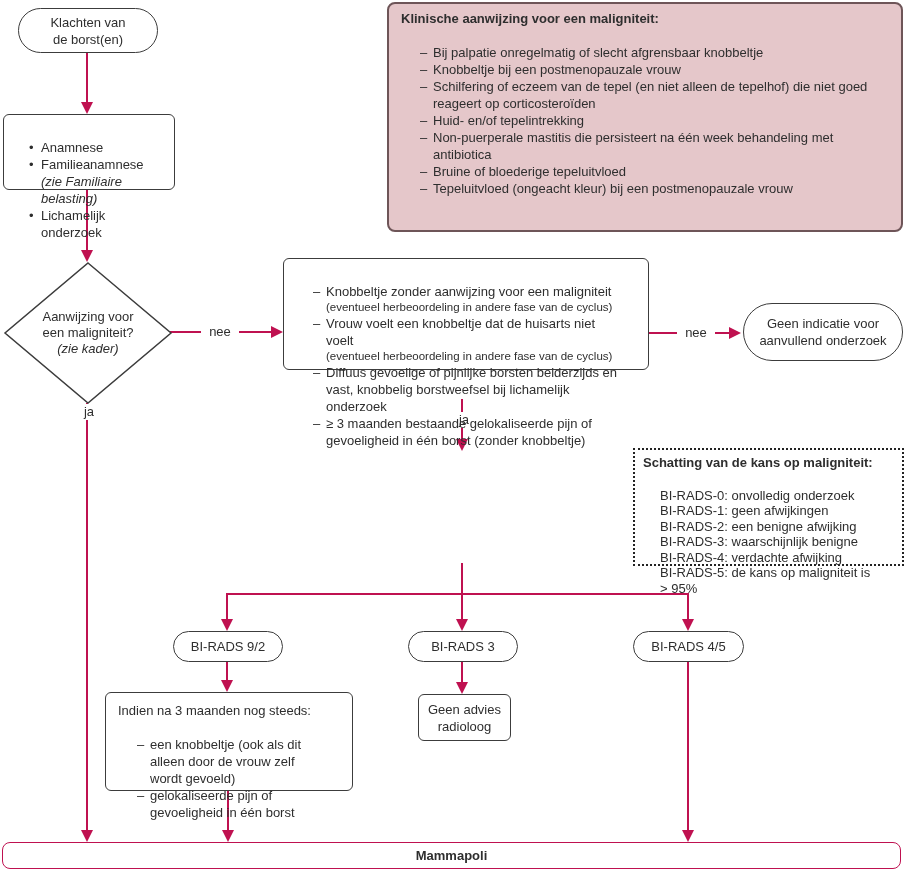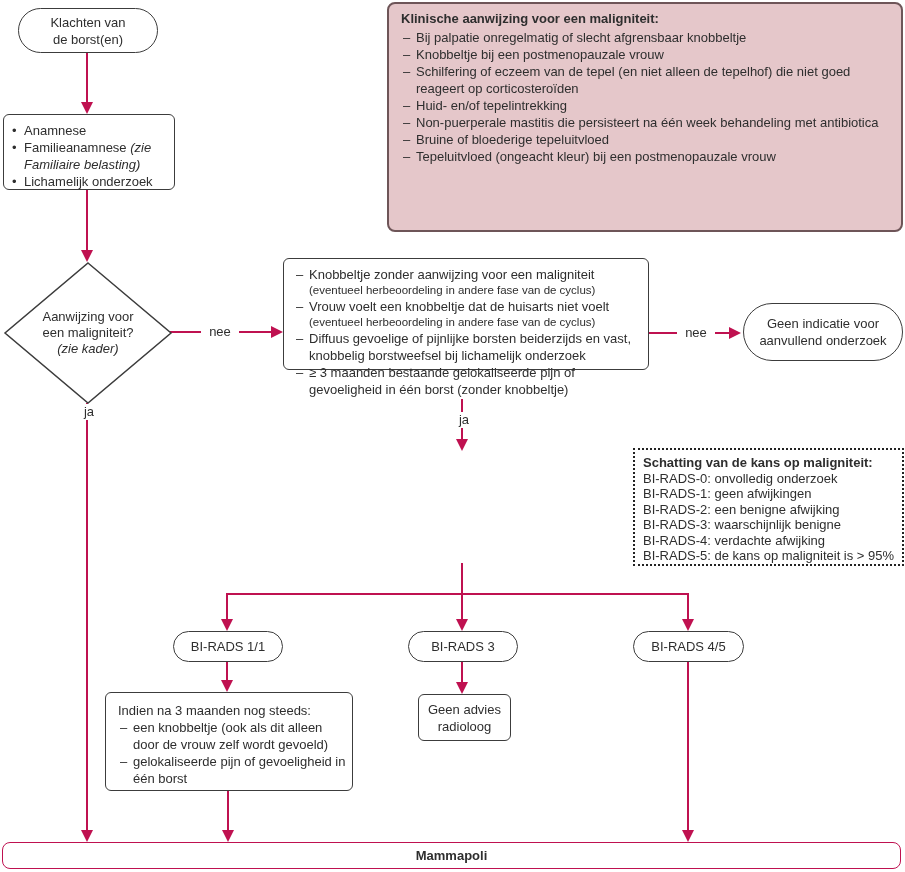--- a/index.html
+++ b/index.html
@@ -33,21 +33,21 @@
   .mammo-title{font-weight:bold;text-align:center;}
   .box-legend{left:633px;top:448px;width:271px;height:118px;border:2px dotted #222;padding:5px 6px 0 8px;line-height:15.5px;}
   .legend-title{font-weight:bold;}
   .pill-b12{left:173px;top:631px;width:110px;height:31px;}
   .pill-b3{left:408px;top:631px;width:110px;height:31px;}
   .pill-b45{left:633px;top:631px;width:111px;height:31px;}
   .box-persist{left:105px;top:692px;width:248px;height:99px;padding:9px 6px 0 12px;}
   .box-radioloog{left:418px;top:694px;width:93px;height:47px;display:flex;flex-direction:column;align-items:center;justify-content:center;text-align:center;}
   .bar-mammapoli{left:2px;top:842px;width:899px;height:27px;border-radius:8px;border:1.5px solid var(--accent);display:flex;align-items:center;justify-content:center;font-weight:bold;}
   
-  ul.flist{margin:0;padding:0;list-style:none;}
+  ul.flist{margin:17px;padding:0;list-style:none;}
   ul.dash li{position:relative;padding-left:15px;}
   ul.dash li::before{content:"\2013";position:absolute;left:2px;}
   ul.bullet li{position:relative;padding-left:14px;}
   ul.bullet li::before{content:"\2022";position:absolute;left:2px;}
   ul.plain li{padding-left:0;}
   .note{font-size:11.5px;line-height:15px;}
   em{font-style:italic;}
   .it{font-style:italic;}
   
   .vline{position:absolute;width:2px;background:var(--accent);}
@@ -165,21 +165,21 @@
         <li><span>BI-RADS-0: onvolledig onderzoek</span></li>
         <li><span>BI-RADS-1: geen afwijkingen</span></li>
         <li><span>BI-RADS-2: een benigne afwijking</span></li>
         <li><span>BI-RADS-3: waarschijnlijk benigne</span></li>
         <li><span>BI-RADS-4: verdachte afwijking</span></li>
         <li><span>BI-RADS-5: de kans op maligniteit is &gt; 95%</span></li>
       </ul>
   </div>
 
   <div class="node pill pill-b12">
-    <span>BI-RADS 1/1</span>
+    <span>BI-RADS 9/2</span>
   </div>
   <div class="node pill pill-b3">
     <span>BI-RADS 3</span>
   </div>
   <div class="node pill pill-b45">
     <span>BI-RADS 4/5</span>
   </div>
 
   <div class="node rect box-persist">
     <div>Indien na 3 maanden nog steeds:</div>

